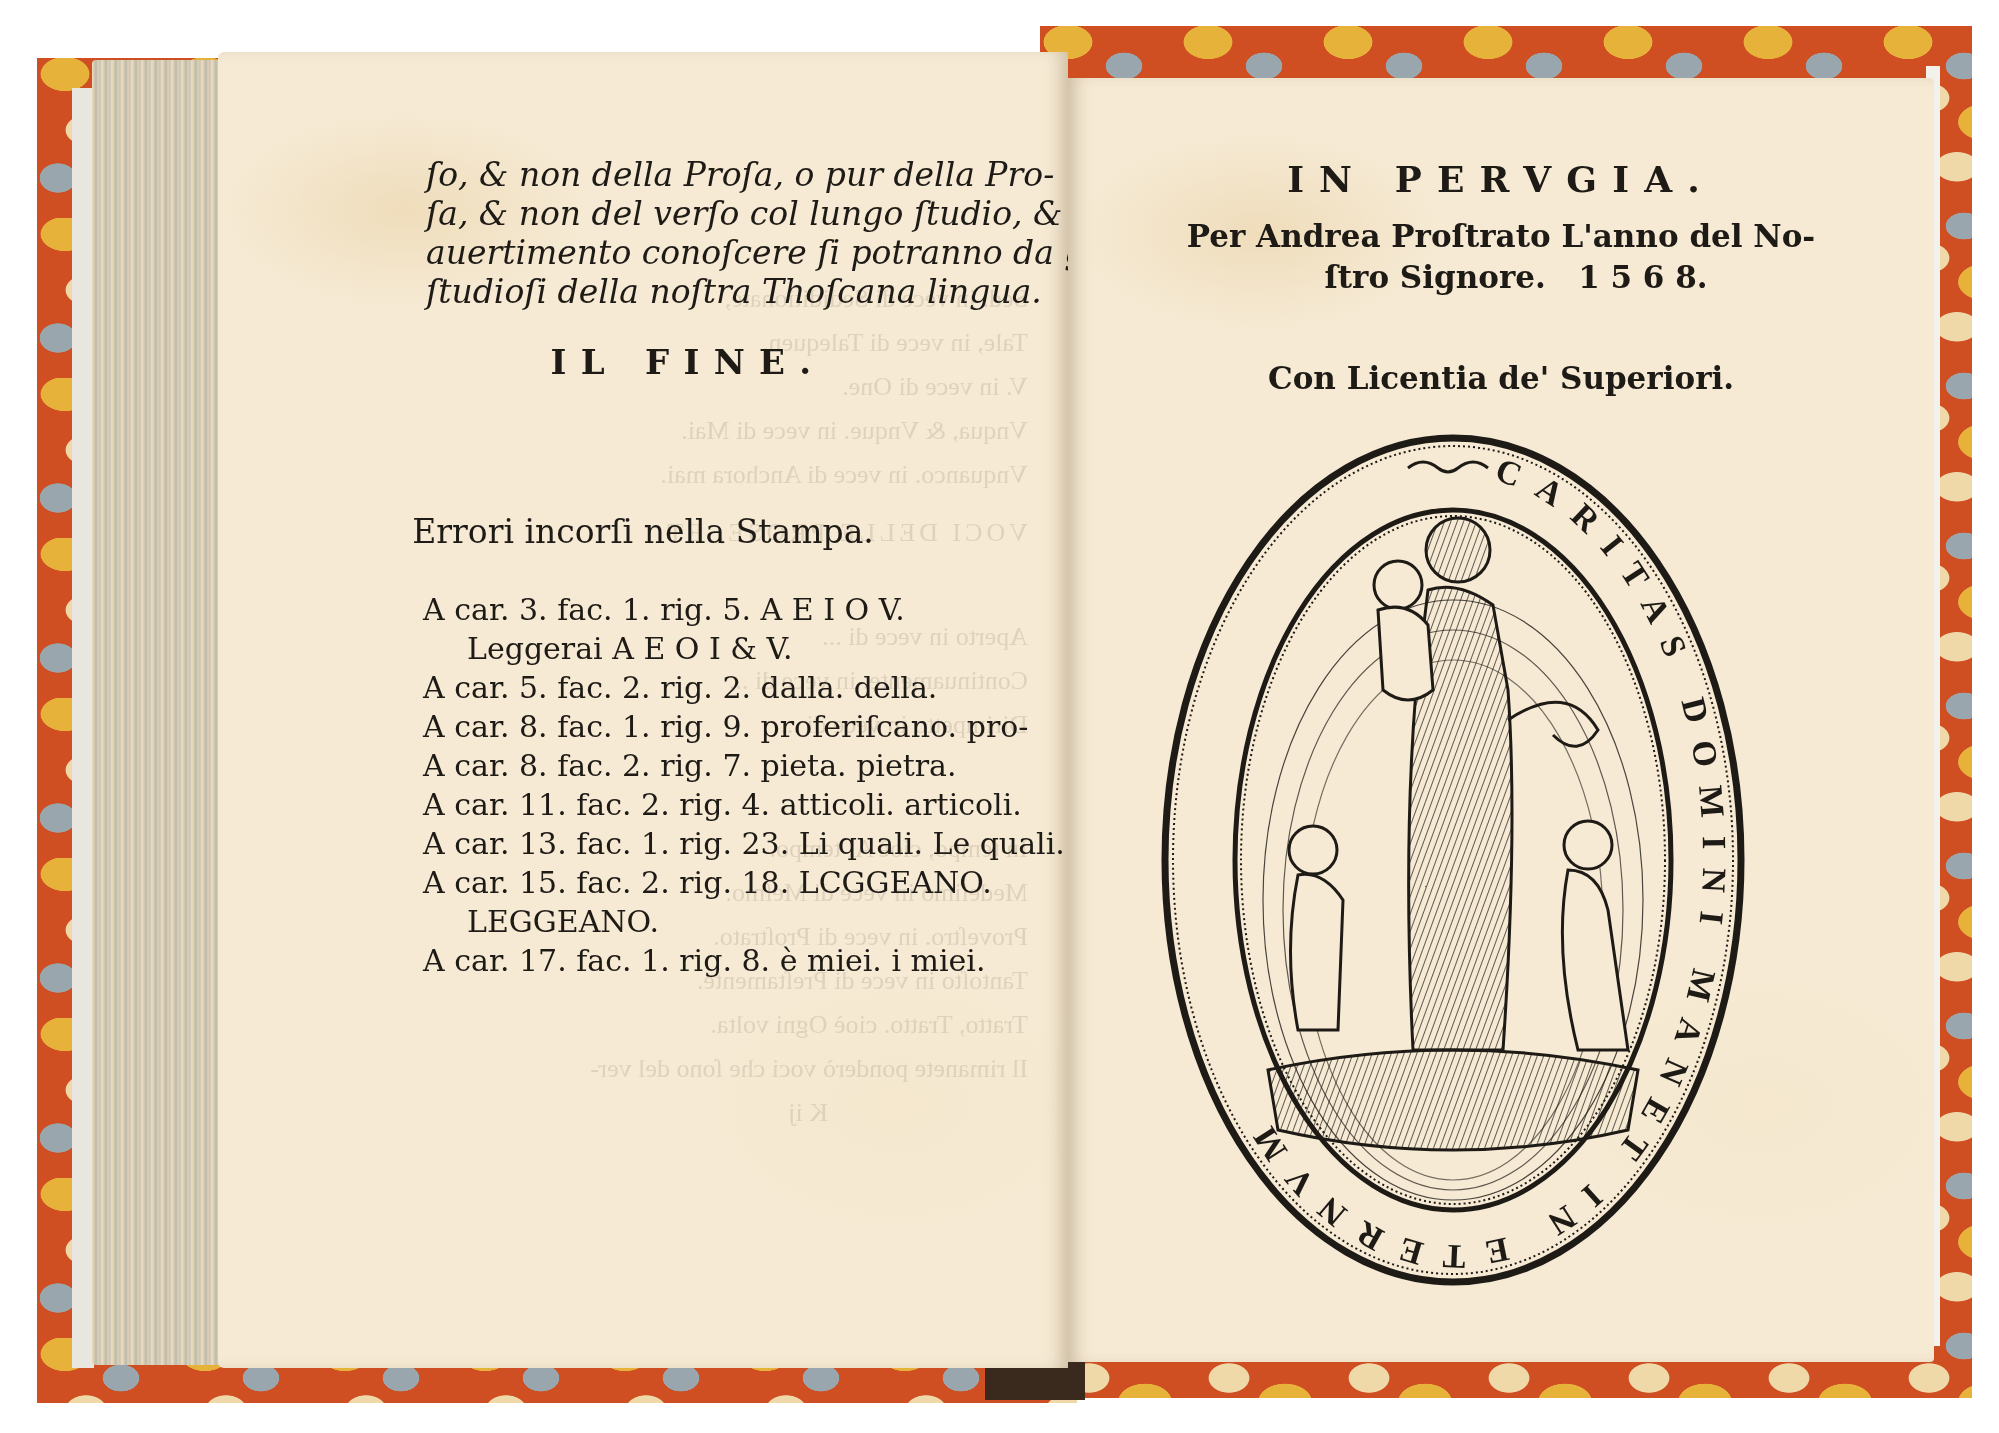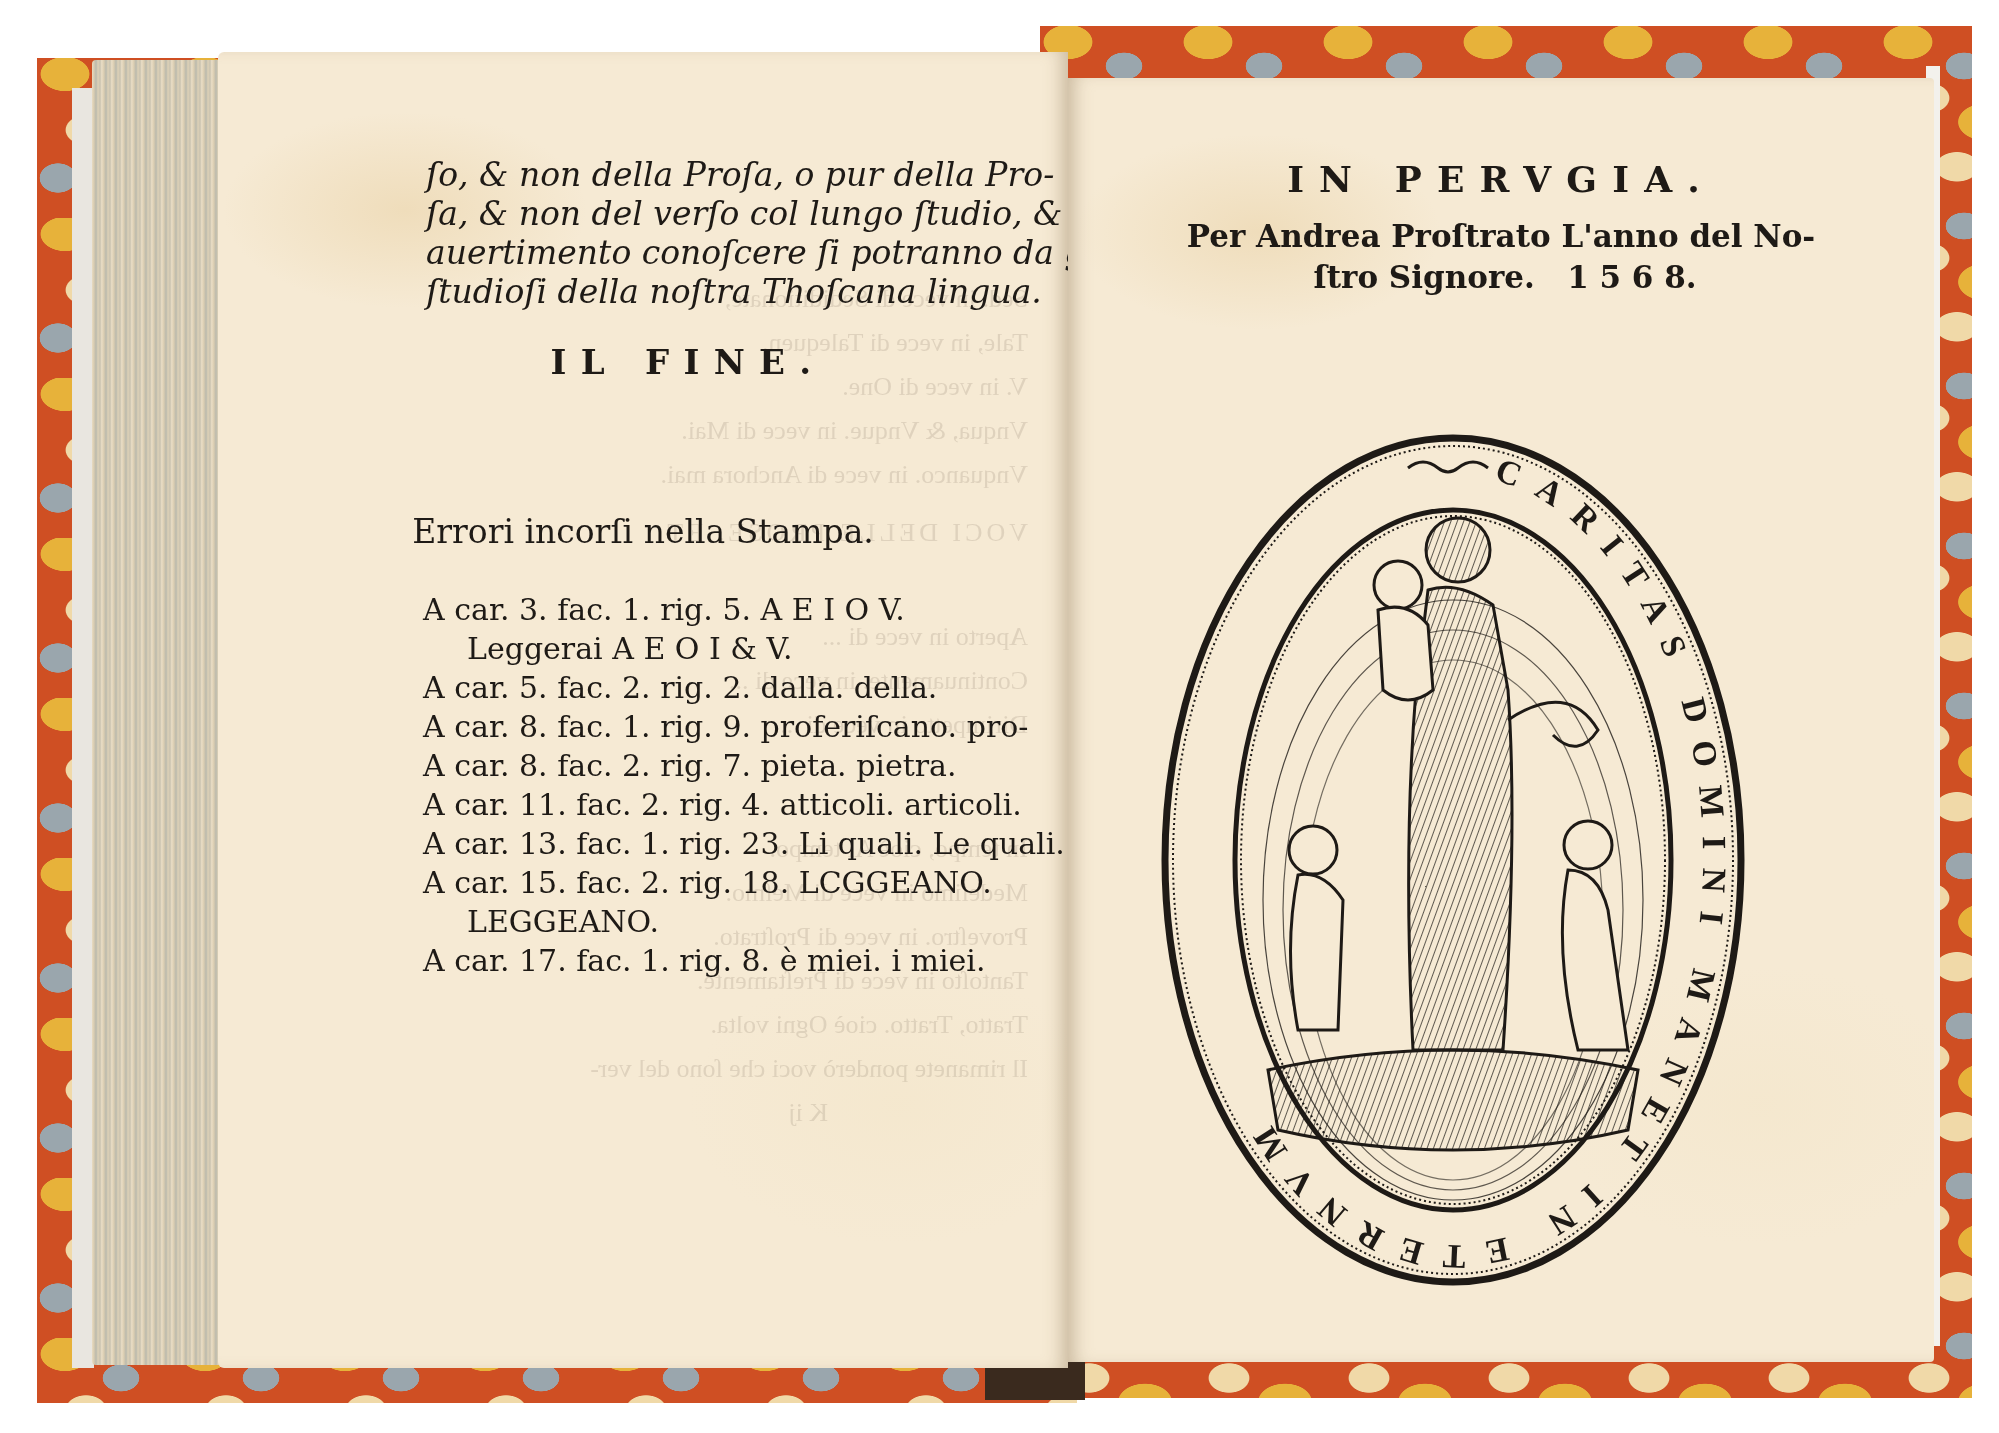--- a/index.html
+++ b/index.html
@@ -104,21 +104,22 @@
       <div class="line">A car. 17. fac. 1. rig. 8. è miei.  i miei.</div>
     </div>
   </div>
 </div>
 
 <div class="abs" style="left:1926px;top:66px;width:14px;height:1280px;background:#f3f1ec;"></div>
 <div class="abs page" style="left:1068px;top:78px;width:866px;height:1284px;border-radius:0 4px 4px 0;box-shadow:inset 14px 0 18px -8px rgba(120,95,60,.35);font-weight:bold;">
 
   <div class="ink caps" style="position:absolute;left:0;width:866px;text-align:center;top:80px;font-size:36px;">IN PERVGIA.</div>
   <div class="ink" style="position:absolute;left:0;width:866px;text-align:center;top:140px;font-size:31px;white-space:nowrap;">Per Andrea Proſtrato L'anno del No-</div>
-  <div class="ink" style="position:absolute;left:4px;width:866px;text-align:center;top:181px;font-size:31px;white-space:pre;">ſtro Signore.   1 5 6 8.</div>
+  <div class="ink" style="position:absolute;left:15px;width:866px;text-align:center;top:181px;font-size:31px;white-space:pre;">ſtro Signore.   1 5 6 8.</div>
+  <div class="ink" style="position:absolute;left:0;width:866px;text-align:center;top:282px;font-size:31px;">Con Licentia de' Superiori.</div>
 
   <div style="position:absolute;left:90px;top:352px;width:590px;height:860px;">
     <svg width="590" height="860" viewBox="0 0 590 860">
       <defs>
         <path id="mottoPath" d="M295,45 A250,385 0 1,1 294.9,45"></path>
         <pattern id="hatch" width="6" height="6" patternUnits="userSpaceOnUse" patternTransform="rotate(20)">
           <line x1="0" y1="0" x2="0" y2="6" stroke="#1e1a16" stroke-width="1.4"></line>
         </pattern>
       </defs>
 

